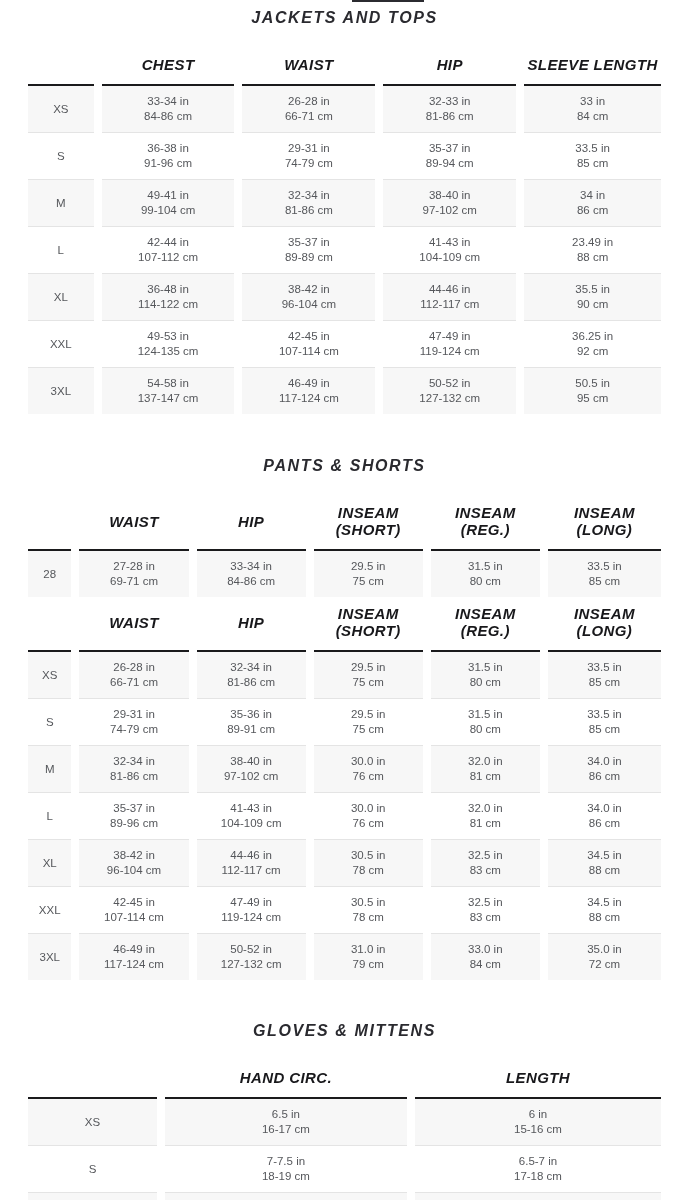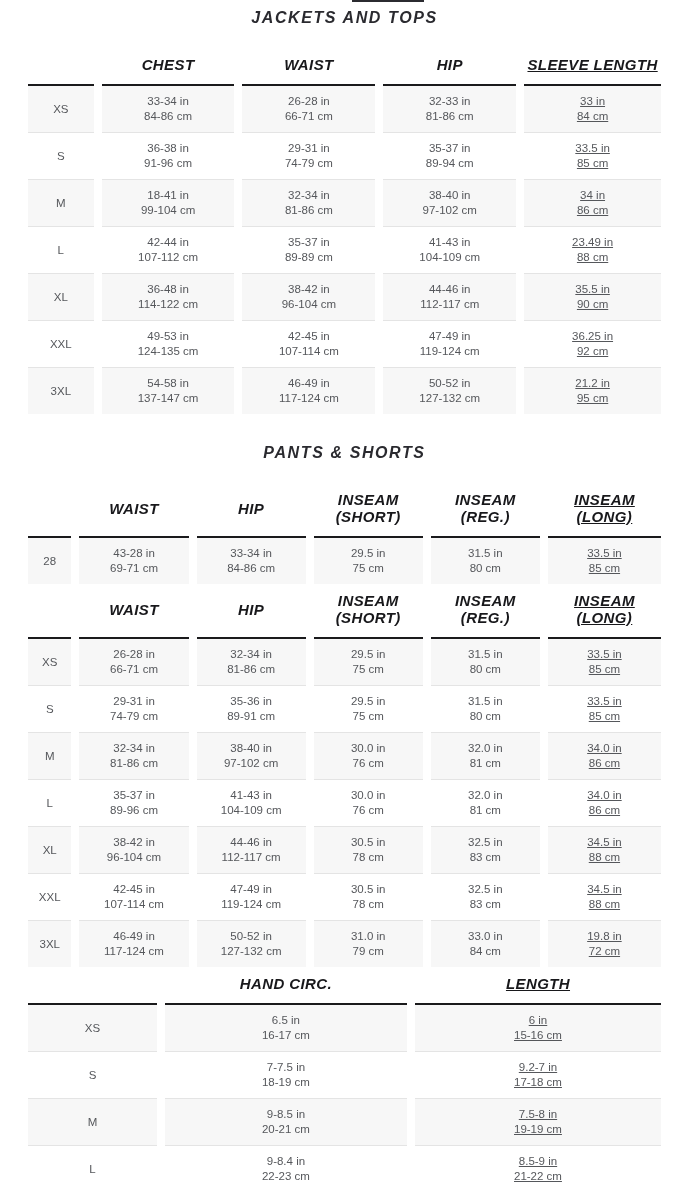--- a/index.html
+++ b/index.html
@@ -32,21 +32,21 @@
   .section-title{
     margin:0 0 21px 0;
     text-align:center;
     font-size:16px;
     font-weight:bold;
     font-style:italic;
     letter-spacing:1.6px;
     text-transform:uppercase;
     color:var(--title-text);
   }
-  .size-section:nth-child(2) .section-title{margin-top:30px;}
+  .size-section:nth-child(2) .section-title{margin-top:43px;}
   .size-section:nth-child(3) .section-title{margin-top:42px;}
   table.size-table{
     width:100%;
     border-collapse:collapse;
     table-layout:fixed;
   }
   .size-table th{
     padding:8px 0 11px 0;
     font-size:15px;
     font-weight:bold;
@@ -62,21 +62,21 @@
     text-align:center;
     vertical-align:middle;
     color:var(--body-text);
     font-size:11.5px;
   }
   .size-table th, .size-table td{
     border-left:8px solid #fff;
     border-right:8px solid #fff;
   }
   .size-table th:first-child, .size-table td:first-child{border-left:0;}
-  .size-table th:last-child, .size-table td:last-child{border-right:0;text-decoration:underline;}
+  .size-table th:last-child, .size-table td:last-child{border-right:0;}
   .size-table tbody tr:nth-child(odd){background:var(--row-shade);}
   .value-cell{padding:8px 0;}
   .val-in,.val-cm{line-height:15px;}
   .size-cell{font-size:11.5px;}
   
   table.cols-5 th:first-child, table.cols-5 td:first-child{width:11%;}
   table.cols-6 th:first-child, table.cols-6 td:first-child{width:7.5%;}
   table.cols-3 th:first-child, table.cols-3 td:first-child{width:21%;}
 </style>
 </head>
@@ -131,21 +131,21 @@
               <div class="val-cm">89-94 cm</div>
             </td>
             <td class="value-cell">
               <div class="val-in">33.5 in</div>
               <div class="val-cm">85 cm</div>
             </td>
           </tr>
           <tr>
             <td class="size-cell">M</td>
             <td class="value-cell">
-              <div class="val-in">18-41 in</div>
+              <div class="val-in">49-41 in</div>
               <div class="val-cm">99-104 cm</div>
             </td>
             <td class="value-cell">
               <div class="val-in">32-34 in</div>
               <div class="val-cm">81-86 cm</div>
             </td>
             <td class="value-cell">
               <div class="val-in">38-40 in</div>
               <div class="val-cm">97-102 cm</div>
             </td>
@@ -219,21 +219,21 @@
             </td>
             <td class="value-cell">
               <div class="val-in">46-49 in</div>
               <div class="val-cm">117-124 cm</div>
             </td>
             <td class="value-cell">
               <div class="val-in">50-52 in</div>
               <div class="val-cm">127-132 cm</div>
             </td>
             <td class="value-cell">
-              <div class="val-in">21.2 in</div>
+              <div class="val-in">50.5 in</div>
               <div class="val-cm">95 cm</div>
             </td>
           </tr>
         </tbody>
       </table>
     </section>
     <section class="size-section">
       <h2 class="section-title">PANTS &amp; SHORTS</h2>
       <table class="size-table cols-6">
         <thead>
@@ -243,21 +243,21 @@
             <th>HIP</th>
             <th>INSEAM (SHORT)</th>
             <th>INSEAM (REG.)</th>
             <th>INSEAM (LONG)</th>
           </tr>
         </thead>
         <tbody>
           <tr>
             <td class="size-cell">28</td>
             <td class="value-cell">
-              <div class="val-in">43-28 in</div>
+              <div class="val-in">27-28 in</div>
               <div class="val-cm">69-71 cm</div>
             </td>
             <td class="value-cell">
               <div class="val-in">33-34 in</div>
               <div class="val-cm">84-86 cm</div>
             </td>
             <td class="value-cell">
               <div class="val-in">29.5 in</div>
               <div class="val-cm">75 cm</div>
             </td>
@@ -434,28 +434,29 @@
             </td>
             <td class="value-cell">
               <div class="val-in">31.0 in</div>
               <div class="val-cm">79 cm</div>
             </td>
             <td class="value-cell">
               <div class="val-in">33.0 in</div>
               <div class="val-cm">84 cm</div>
             </td>
             <td class="value-cell">
-              <div class="val-in">19.8 in</div>
+              <div class="val-in">35.0 in</div>
               <div class="val-cm">72 cm</div>
             </td>
           </tr>
         </tbody>
       </table>
     </section>
     <section class="size-section">
+      <h2 class="section-title">GLOVES &amp; MITTENS</h2>
       <table class="size-table cols-3">
         <thead>
           <tr>
             <th></th>
             <th>HAND CIRC.</th>
             <th>LENGTH</th>
           </tr>
         </thead>
         <tbody>
           <tr>
@@ -469,21 +470,21 @@
               <div class="val-cm">15-16 cm</div>
             </td>
           </tr>
           <tr>
             <td class="size-cell">S</td>
             <td class="value-cell">
               <div class="val-in">7-7.5 in</div>
               <div class="val-cm">18-19 cm</div>
             </td>
             <td class="value-cell">
-              <div class="val-in">9.2-7 in</div>
+              <div class="val-in">6.5-7 in</div>
               <div class="val-cm">17-18 cm</div>
             </td>
           </tr>
           <tr>
             <td class="size-cell">M</td>
             <td class="value-cell">
               <div class="val-in">9-8.5 in</div>
               <div class="val-cm">20-21 cm</div>
             </td>
             <td class="value-cell">

